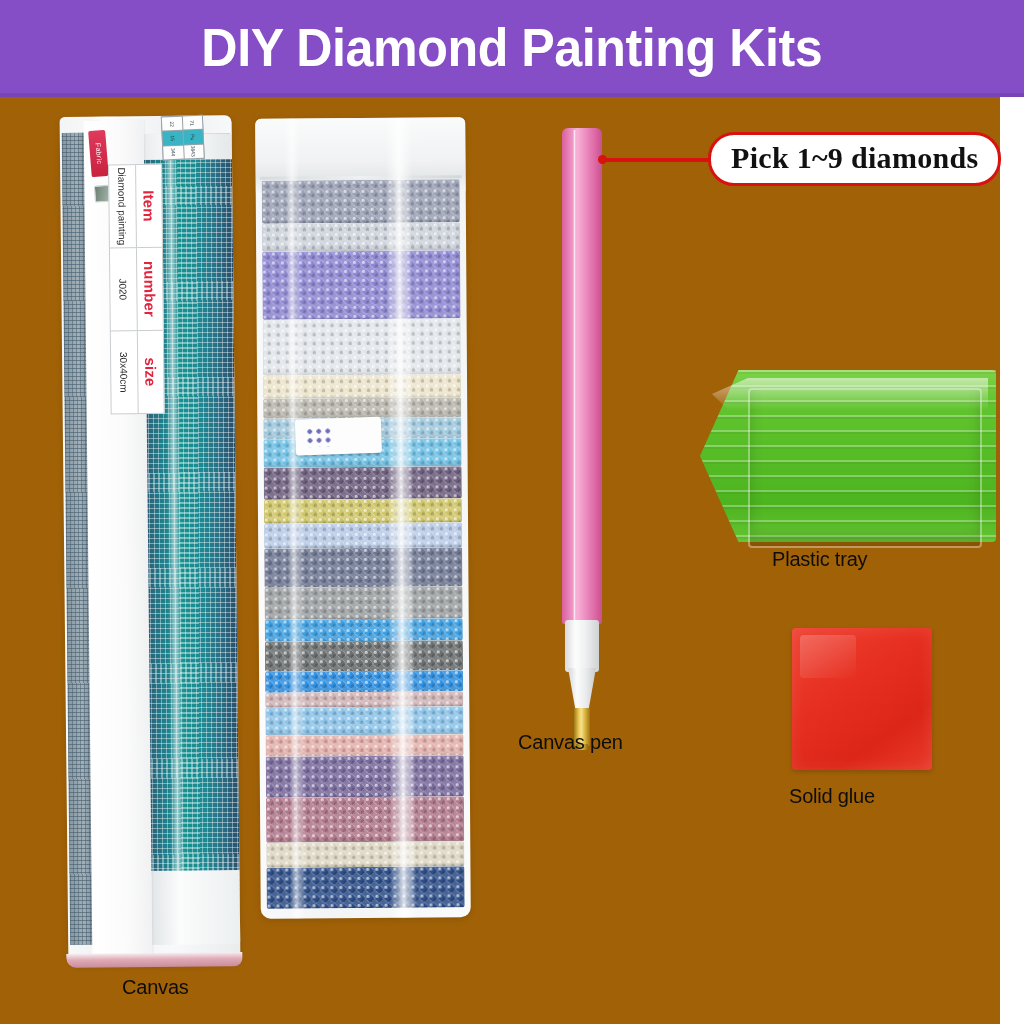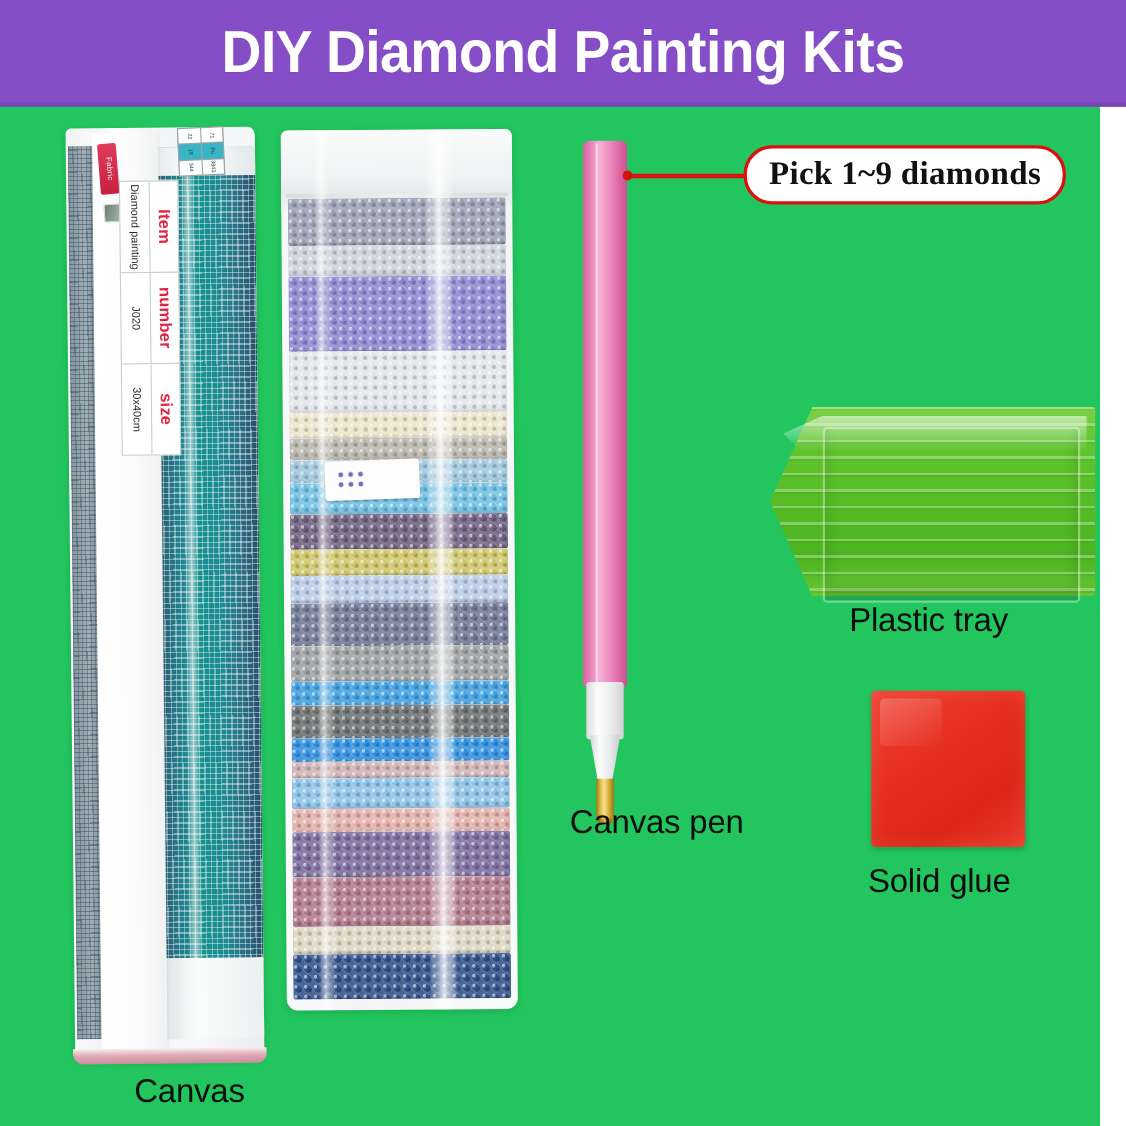--- a/index.html
+++ b/index.html
@@ -3,21 +3,21 @@
 <meta charset="utf-8">
 <title>DIY Diamond Painting Kits</title>
 <style>
   * { box-sizing: border-box; margin: 0; padding: 0; }
   html, body {
     width: 1024px; height: 1024px;
     background: #ffffff;
     font-family: "Liberation Sans", sans-serif;
     overflow: hidden;
   }
-  #stage { position: relative; width: 1000px; height: 1024px; background: #22c55e; }
+  #stage { position: relative; width: 1000px; height: 1024px; background: #a16207; }
 
   
   .banner {
     position: absolute; left: 0; top: 0; width: 1024px; height: 97px;
     background: #854ec6;
     border-bottom: 4px solid #7845b4;
     display: flex; align-items: center; justify-content: center;
   }
   .banner-title {
     color: #ffffff;
@@ -27,21 +27,21 @@
     letter-spacing: -0.5px;
     transform: scaleX(0.93);
     white-space: nowrap;
     text-shadow: 0 1px 0 rgba(0,0,0,.05);
   }
 
   
   .caption {
     position: absolute;
     font-family: "Liberation Sans", sans-serif;
-    font-size: 30px;
+    font-size: 20px;
     color: #0d0d0d;
     white-space: nowrap;
     letter-spacing: -0.2px;
   }
 
   
   #canvas-item { position: absolute; left: 58px; top: 112px; width: 195px; height: 860px; }
 
   .roll-wrap {
     position: absolute; left: 0; top: 0; width: 185px; height: 855px;
@@ -220,21 +220,21 @@
     transform: rotate(-1.5deg);
     z-index: 5;
   }
   .bag-tag::after {
     content:""; position:absolute; left:10px; top:8px; width:26px; height:20px;
     background-image: radial-gradient(circle, #6f6fb8 2.1px, transparent 2.4px);
     background-size: 9px 9px;
   }
 
   
-  #pen-item { position: absolute; left: 516px; top: 128px; width: 180px; height: 640px; }
+  #pen-item { position: absolute; left: 548px; top: 128px; width: 180px; height: 640px; }
   .pen-body {
     position: absolute; left: 14px; top: 0; width: 40px; height: 496px;
     background: linear-gradient(90deg,#d9609e 0%, #ec8cc0 22%, #f7b2d6 38%, #ee8fc2 58%, #dd69a6 82%, #c9518f 100%);
     border-radius: 6px 6px 2px 2px;
   }
   .pen-body::after {
     content:""; position:absolute; left:28%; top:2px; width:8%; height:99%;
     background: linear-gradient(90deg, rgba(255,255,255,0), rgba(255,255,255,.72), rgba(255,255,255,0));
   }
   .pen-collar {

